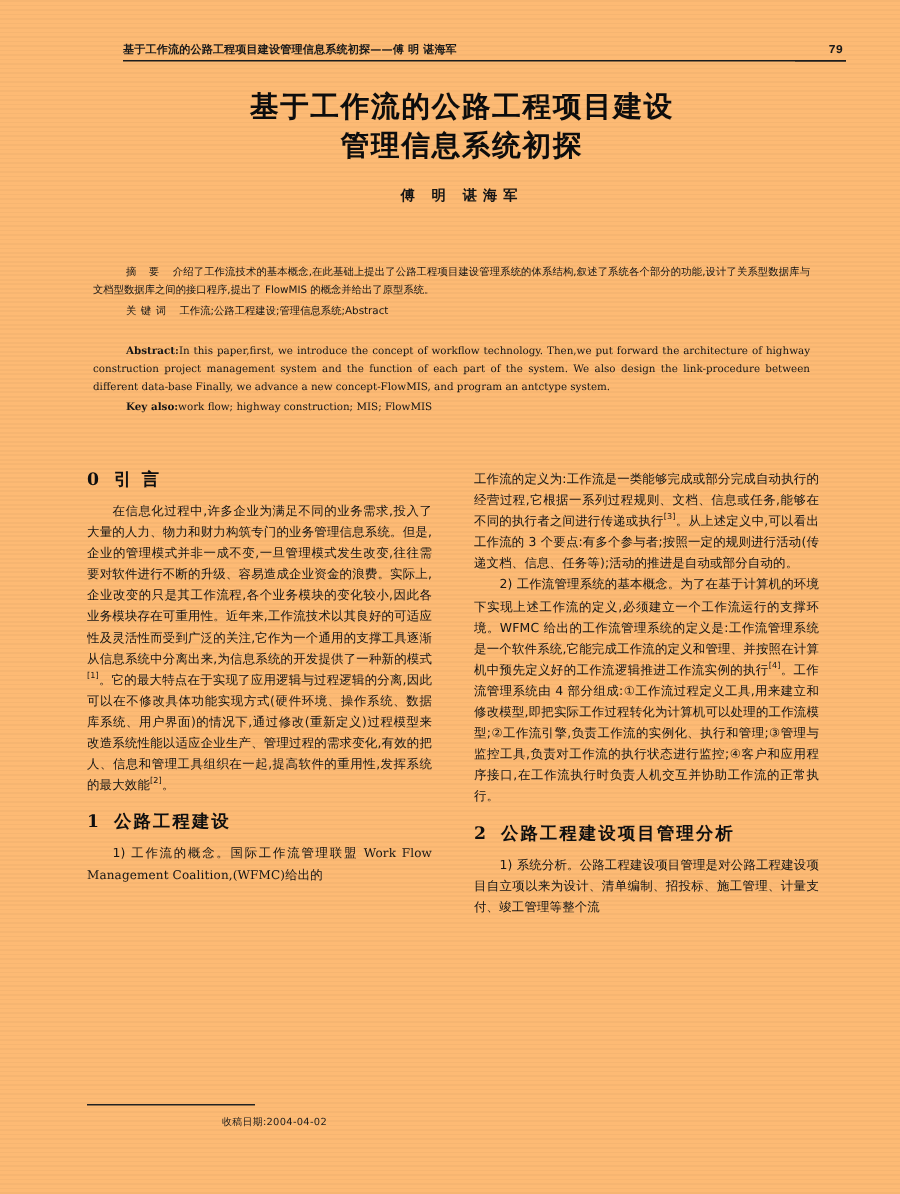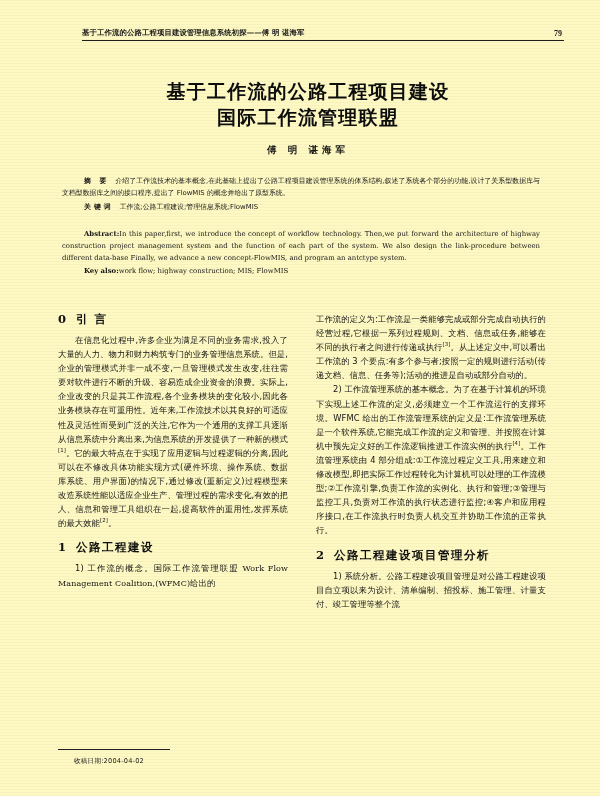--- a/index.html
+++ b/index.html
@@ -14,21 +14,21 @@
     position: relative;
     font-family: "DejaVu Serif", "Liberation Serif", serif;
     color: #111;
     overflow: hidden;
   }
 
   
   .page {
     position: absolute;
     inset: 0;
-    background: #fef9c3;
+    background: #fdba74;
     padding: 16px;
     box-sizing: border-box;
   }
 
   .scan-noise {
     position: absolute;
     inset: 0;
     pointer-events: none;
     opacity: .05;
     background:
@@ -49,21 +49,21 @@
   }
   .runhead-title {
     font-family: "DejaVu Sans", "Liberation Sans", sans-serif;
     font-size: 7.4px;
     font-weight: bold;
     letter-spacing: .1px;
     white-space: nowrap;
     color: #1a1a1a;
   }
   .runhead-page {
-    font-family: Liberation Serif, serif;
+    font-family: Liberation Mono, monospace;
     font-size: 8px;
     font-weight: bold;
     color: #1a1a1a;
     padding-right: 2px;
   }
   .runhead-rule {
     position: absolute;
     left: 82px;
     right: 36px;
     top: 40px;
@@ -80,21 +80,20 @@
     background: #1d1d1d;
   }
 
   
   .title-block {
     position: absolute;
     left: 76px;
     right: 60px;
     top: 58px;
     text-align: center;
-    margin-top: 20px;
   }
   .doc-title {
     font-family: "DejaVu Sans", "Liberation Sans", sans-serif;
     font-weight: bold;
     font-size: 19px;
     line-height: 26px;
     letter-spacing: 1.2px;
     color: #0d0d0d;
   }
   .doc-title .line2 { display: block; }
@@ -126,21 +125,21 @@
     text-align: justify;
     color: #151515;
   }
   .cn-abstract {
     font-family: "DejaVu Sans", "Liberation Sans", sans-serif;
     font-size: 6.9px;
     line-height: 11.8px;
     text-indent: 22px;
   }
   .lbl {
-    font-weight: bold;
+    font-weight: normal;
     letter-spacing: 3px;
     margin-right: 6px;
   }
   .cn-keywords {
     font-family: "DejaVu Sans", "Liberation Sans", sans-serif;
     font-size: 6.9px;
     line-height: 11.8px;
     margin-top: 2px;
     text-indent: 22px;
   }
@@ -210,22 +209,23 @@
   }
   .en-inline {
     font-family: "DejaVu Serif", "Liberation Serif", serif;
     font-size: 8px;
   }
 
   
   .footnote {
     position: absolute;
     left: 0;
-    bottom: 8px;
+    bottom: 21px;
     width: 160px;
+    text-align: right;
   }
   .footnote-rule {
     width: 112px;
     height: 1px;
     background: #222;
     margin-bottom: 7px;
   }
   .footnote-text {
     font-family: "DejaVu Sans", "Liberation Sans", sans-serif;
     font-size: 6.6px;
@@ -241,31 +241,31 @@
 
   <div class="runhead">
     <span class="runhead-title">基于工作流的公路工程项目建设管理信息系统初探——傅  明  谌海军</span>
     <span class="runhead-page">79</span>
   </div>
   <div class="runhead-rule"></div>
 
   <div class="title-block">
     <div class="doc-title">
       <span>基于工作流的公路工程项目建设</span>
-      <span class="line2">国际工作流管理联盟</span>
+      <span class="line2">管理信息系统初探</span>
     </div>
     <div class="authors">傅   明   谌海军</div>
   </div>
 
   <div class="abstract-block">
     <div class="cn-abstract">
       <span class="lbl">摘 要</span><span>介绍了工作流技术的基本概念,在此基础上提出了公路工程项目建设管理系统的体系结构,叙述了系统各个部分的功能,设计了关系型数据库与文档型数据库之间的接口程序,提出了 FlowMIS 的概念并给出了原型系统。</span>
     </div>
     <div class="cn-keywords">
-      <span class="lbl">关键词</span><span>工作流;公路工程建设;管理信息系统;FlowMIS</span>
+      <span class="lbl">关键词</span><span>工作流;公路工程建设;管理信息系统;Abstract</span>
     </div>
     <div class="en-abstract">
       <span class="en-lbl">Abstract:</span><span>In this paper,first, we introduce the concept of workflow technology. Then,we put forward the architecture of highway construction project management system and the function of each part of the system. We also design the link-procedure between different data-base  Finally, we advance a new concept-FlowMIS, and program an antctype system.</span>
     </div>
     <div class="en-keywords">
       <span class="en-lbl">Key also:</span><span>work flow; highway construction; MIS; FlowMIS</span>
     </div>
   </div>
 
   <div class="columns">

